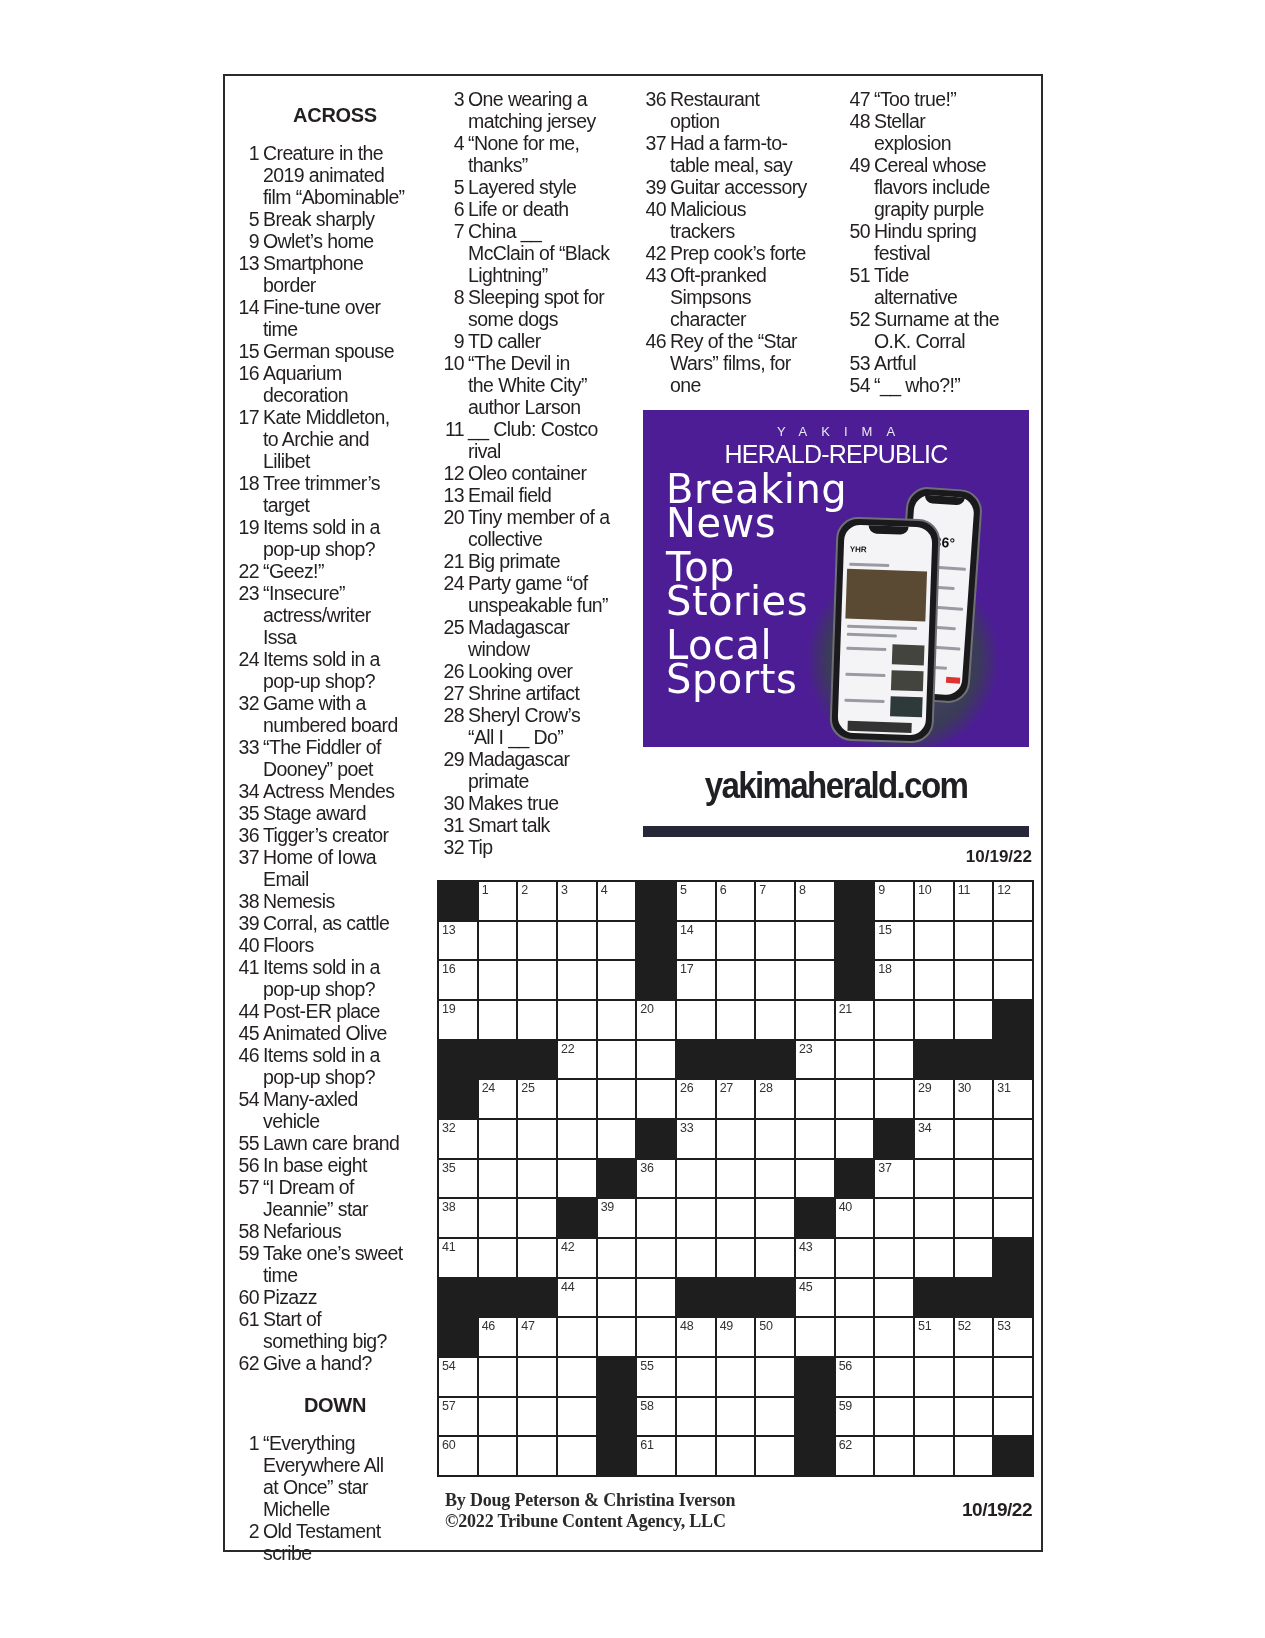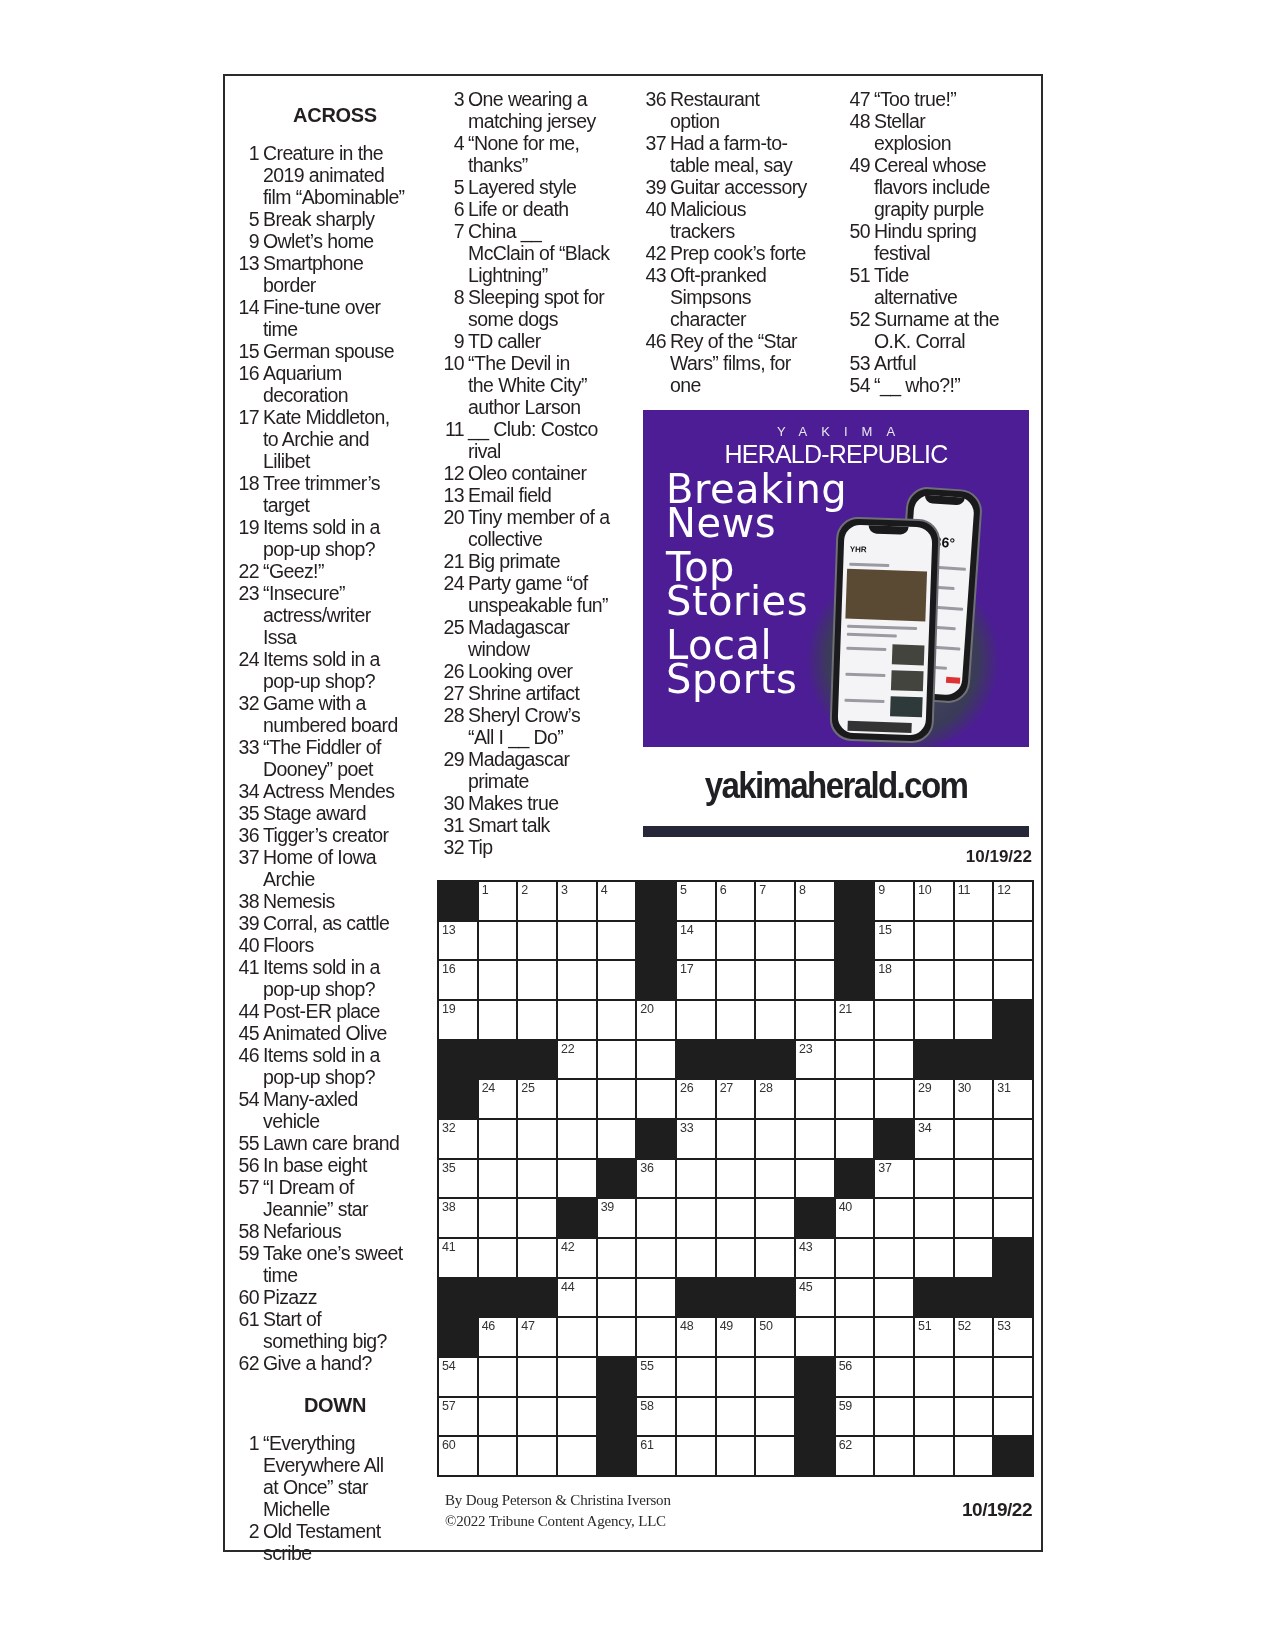--- a/index.html
+++ b/index.html
@@ -37,21 +37,21 @@
   .bar { position:absolute; left:643px; top:826px; width:386px; height:11px; background:#26283a; }
   .date-top { position:absolute; right:233px; top:847px; font-size:17px; font-weight:bold; color:#231f20; }
 
   .grid { position:absolute; left:437px; top:880px; width:597px; height:597px;
           display:grid; grid-template-columns:repeat(15, 1fr); grid-template-rows:repeat(15, 1fr);
           background:#1e1e1e; gap:2px; padding:2px; box-sizing:border-box; }
   .cell { background:#ffffff; position:relative; }
   .cell.black { background:#1e1e1e; }
   .cell .cn { position:absolute; left:3px; top:1px; font-size:12.5px; color:#333; letter-spacing:-0.3px; }
 
-  .credit { position:absolute; left:445px; top:1490px; font-family:"Liberation Serif", serif; font-weight:normal; font-size:15px; line-height:21px; color:#2a2a2a; letter-spacing:-0.2px; }
+  .credit { position:absolute; left:445px; top:1490px; font-family:"Liberation Serif", serif; font-weight:bold; font-size:18px; line-height:21px; color:#2a2a2a; letter-spacing:-0.2px; }
   .date-bottom { position:absolute; right:233px; top:1499px; font-size:19px; font-weight:bold; color:#231f20; letter-spacing:-0.5px; }
 </style>
 </head>
 <body>
 
 <div class="frame"></div>
 
 <div class="col col1">
     <div class="heading">ACROSS</div>
     <div class="clue">
@@ -166,21 +166,21 @@
     </div>
     <div class="clue">
       <span class="num">36</span>
       <span class="txt">Tigger’s creator</span>
     </div>
     <div class="clue">
       <span class="num">37</span>
       <span class="txt">Home of Iowa</span>
     </div>
     <div class="clue">
-      <span class="txt">Archie</span>
+      <span class="txt">Email</span>
     </div>
     <div class="clue">
       <span class="num">38</span>
       <span class="txt">Nemesis</span>
     </div>
     <div class="clue">
       <span class="num">39</span>
       <span class="txt">Corral, as cattle</span>
     </div>
     <div class="clue">

